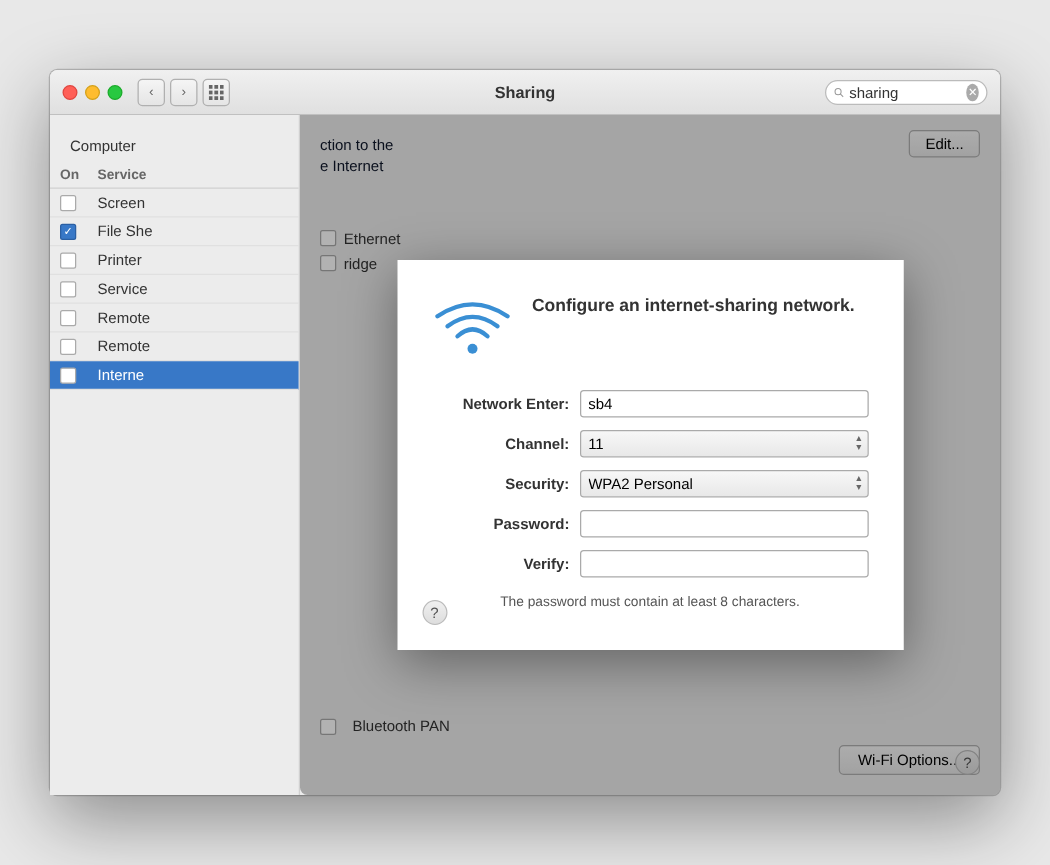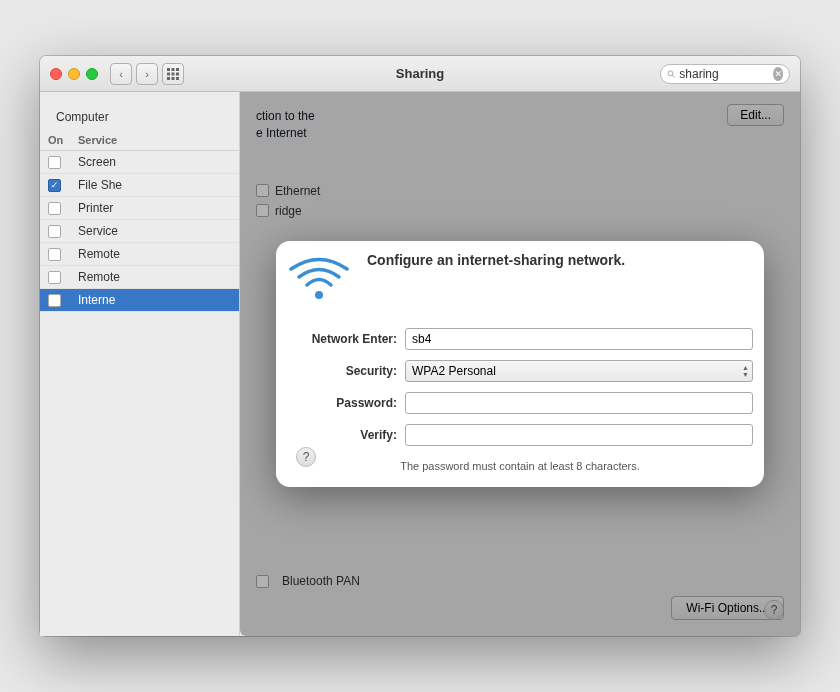--- a/index.html
+++ b/index.html
@@ -304,24 +304,24 @@
       background: rgba(0,0,0,0.3);
       display: flex;
       align-items: center;
       justify-content: center;
       border-radius: 0 0 6px 6px;
       z-index: 10;
     }
 
     .modal-sheet {
       background: white;
-      border-radius: 14px;
+      border-radius: 0;
       box-shadow: 0 10px 40px rgba(0,0,0,0.4);
-      width: 488px;
-      padding: 11px;
+      width: 405px;
+      padding: 28px;
       position: relative;
     }
 
     .modal-header {
       display: flex;
       align-items: flex-start;
       gap: 16px;
       margin-bottom: 20px;
     }
 
@@ -621,20 +621,34 @@
             </div>
           </div>
 
           <div class="modal-form">
 
             <div class="form-row">
               <label class="form-label">Network Enter:</label>
               <input type="text" class="form-input" value="sb4" style="">
             </div>
 
+            <div class="form-row">
+              <label class="form-label">Channel:</label>
+              <div class="form-select-wrapper">
+                <select class="form-select">
+                  <option>11</option>
+                  <option>1</option>
+                  <option>6</option>
+                </select>
+                <div class="select-arrows">
+                  <div class="select-arrow">▲</div>
+                  <div class="select-arrow">▼</div>
+                </div>
+              </div>
+            </div>
 
             <div class="form-row">
               <label class="form-label">Security:</label>
               <div class="form-select-wrapper">
                 <select class="form-select">
                   <option>WPA2 Personal</option>
                   <option>None</option>
                   <option>WPA2 Enterprise</option>
                 </select>
                 <div class="select-arrows">

